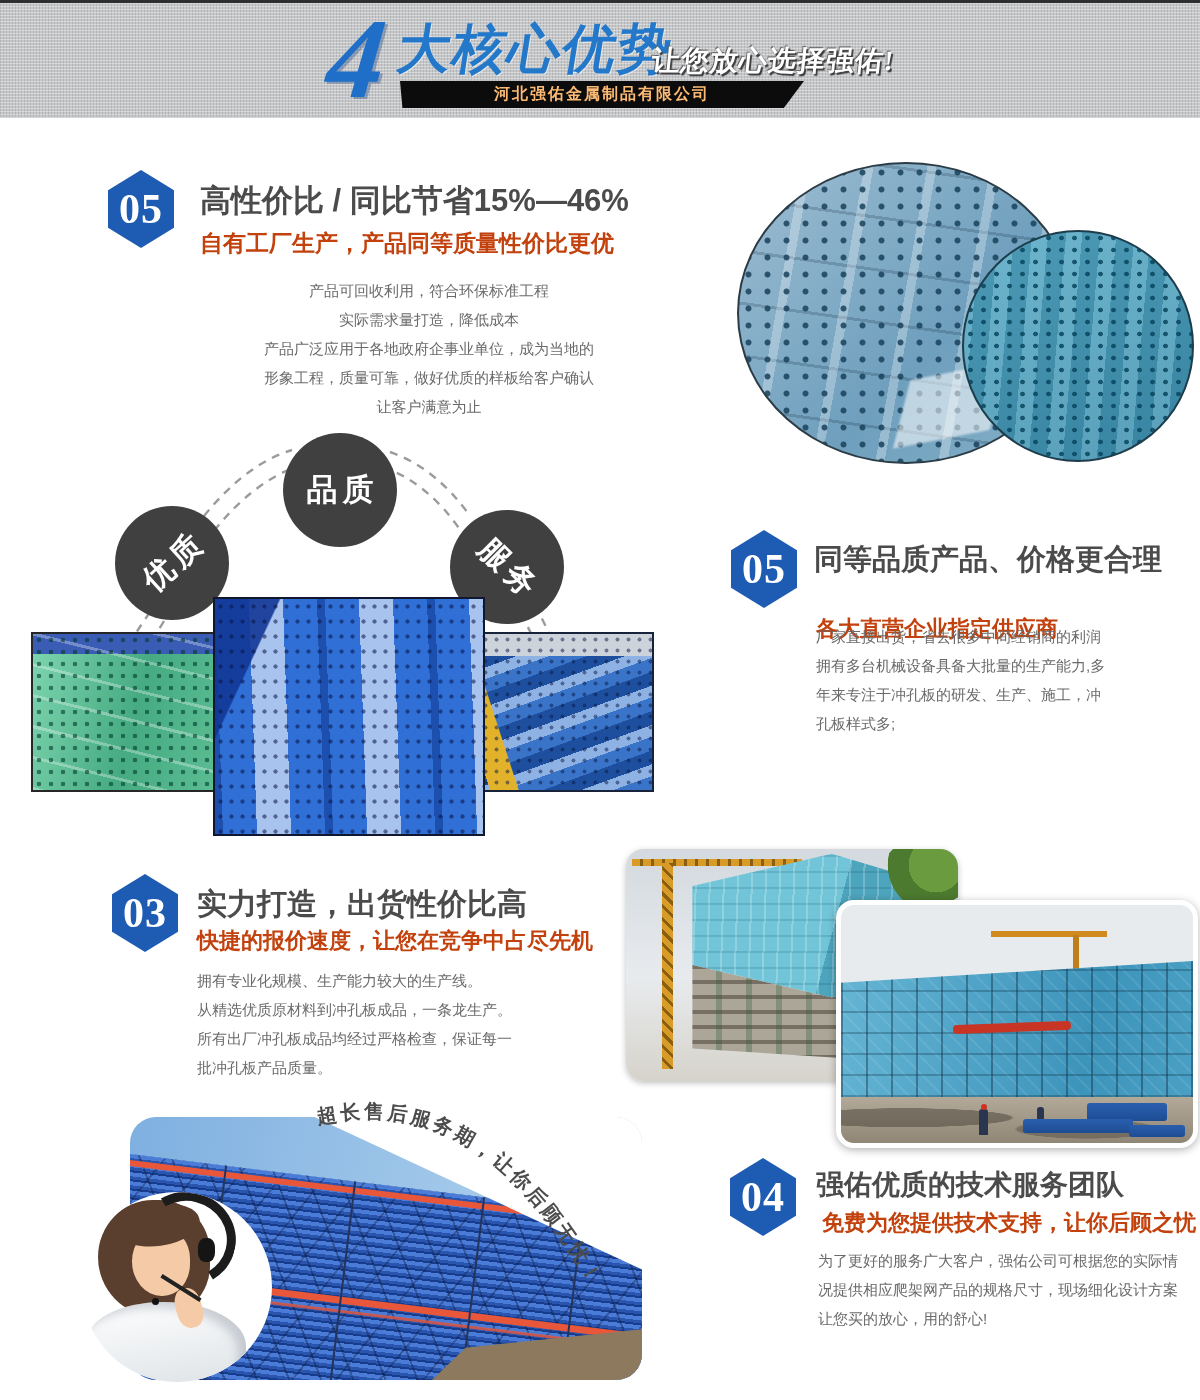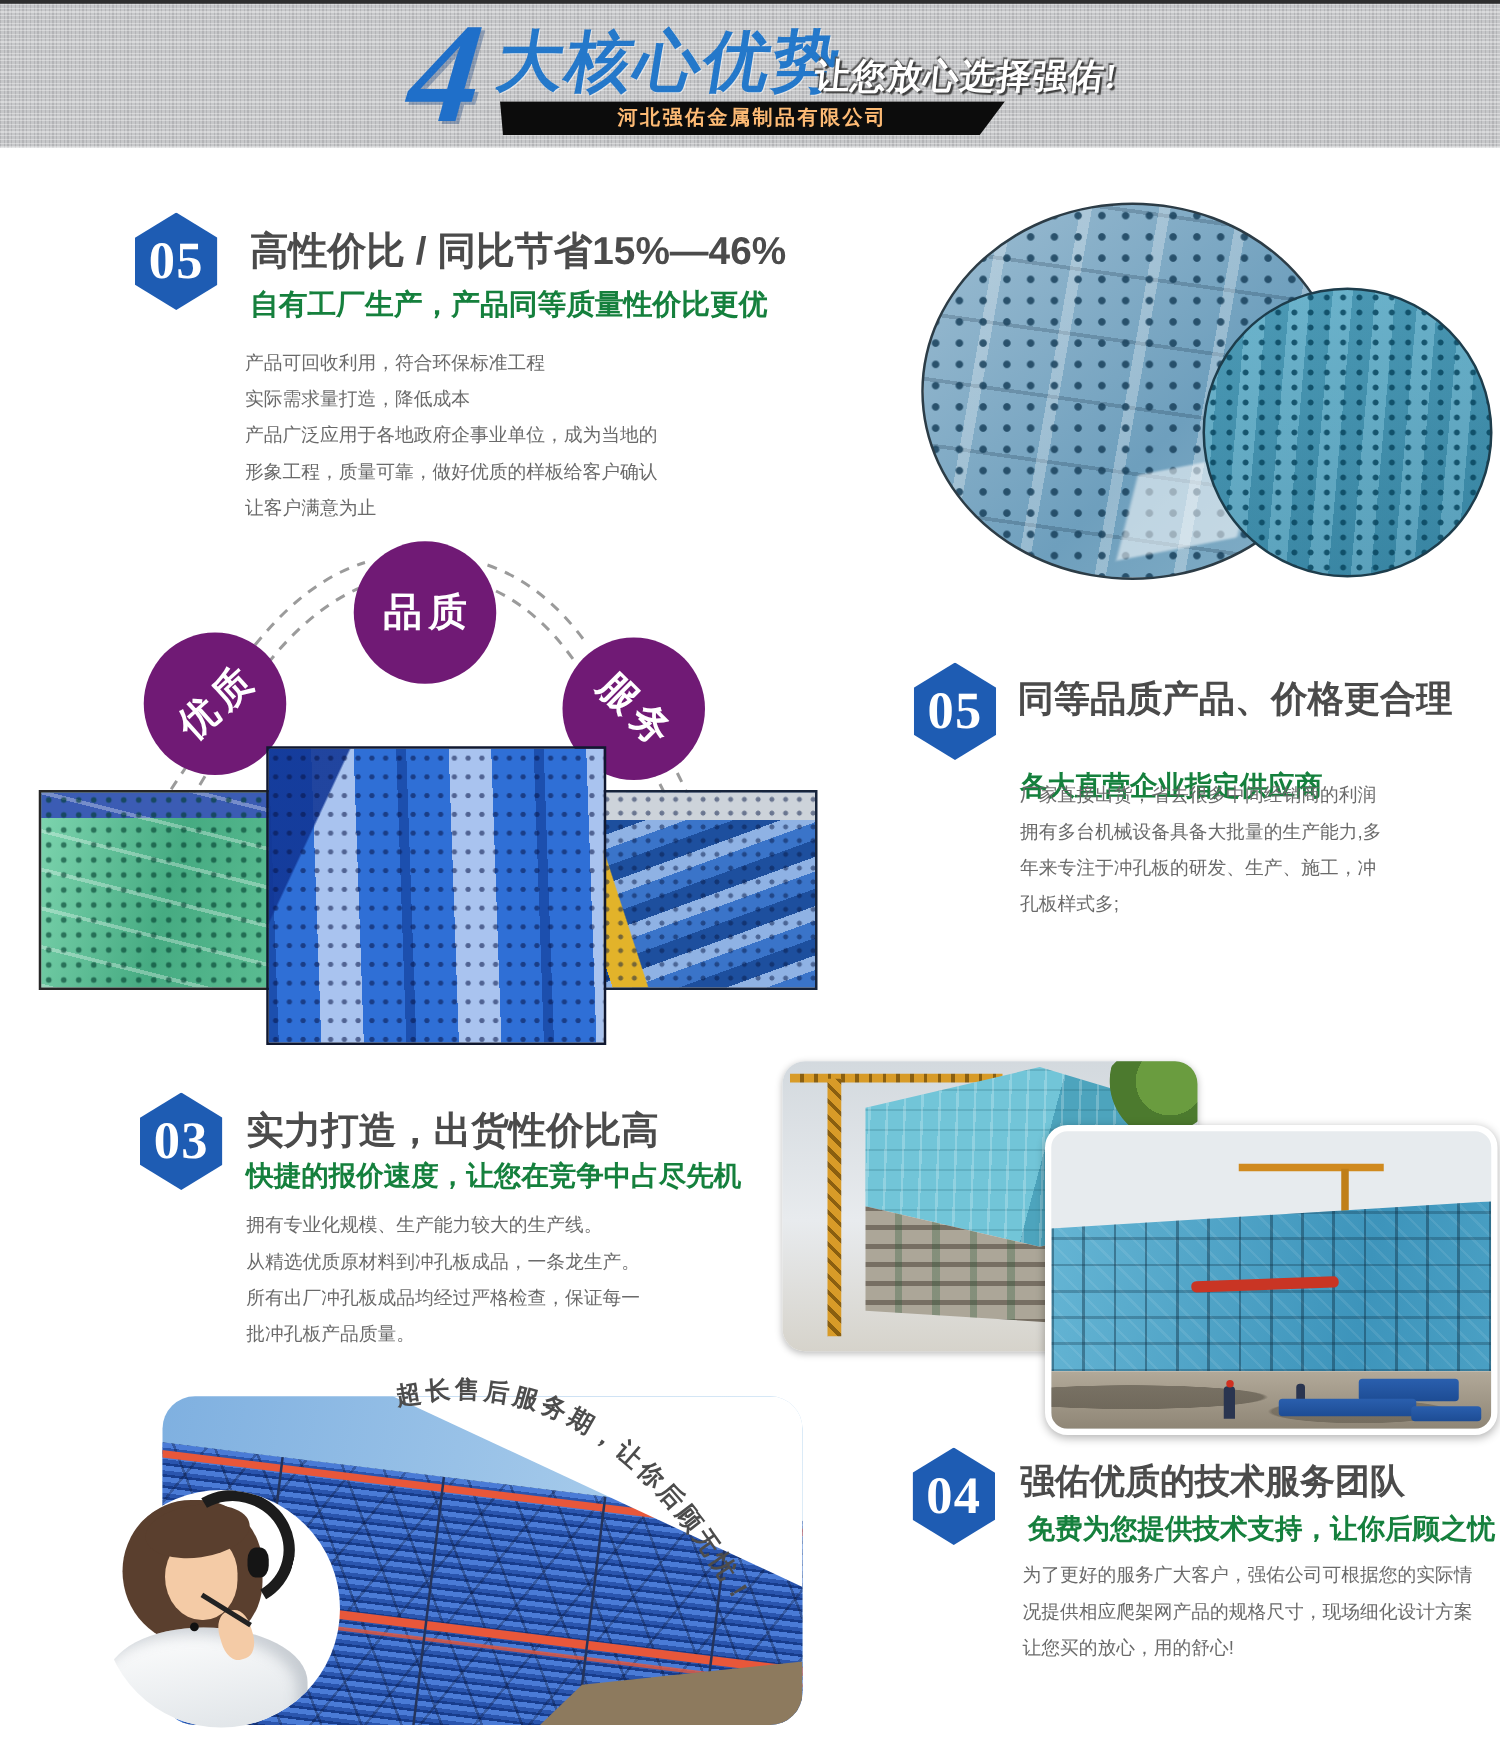--- a/index.html
+++ b/index.html
@@ -23,25 +23,25 @@
   #header-banner{left:400px;top:81px;width:404px;height:27px;background:#0c0c0c;
     clip-path:polygon(0 0,100% 0,95% 100%,0.6% 100%);display:flex;align-items:center;justify-content:center;}
   #header-banner span{color:#fdba74;font-size:16px;font-weight:bold;letter-spacing:2px;}
 
   
   .hex{width:66px;height:78px;background:#1e5cb3;display:flex;align-items:center;justify-content:center;
     clip-path:polygon(50% 0,100% 26%,100% 74%,50% 100%,0 74%,0 26%);}
   .hex span{color:#fff;font:bold 42px "Liberation Serif","DejaVu Serif",serif;letter-spacing:1px;}
   .sec-title-sans{font-weight:bold;color:#4b4b4b;font-family:"Liberation Sans","DejaVu Sans",sans-serif;}
   .sec-title-serif{font-weight:900;color:#4b4b4b;font-family:"Liberation Serif","DejaVu Serif",serif;}
-  .sec-sub{font-weight:900;color:#15803d;font-family:"Liberation Serif","DejaVu Serif",serif;}
+  .sec-sub{font-weight:900;color:#c2410c;font-family:"Liberation Serif","DejaVu Serif",serif;}
   .sec-body{font-size:15px;line-height:29px;color:#6a6a6a;white-space:pre-line;}
 
   
-  .val-circle{width:114px;height:114px;border-radius:50%;background:#701a75;z-index:2;
+  .val-circle{width:114px;height:114px;border-radius:50%;background:#404040;z-index:2;
     display:flex;align-items:center;justify-content:center;}
   .val-circle span{color:#fff;font-weight:bold;font-size:31px;letter-spacing:5px;text-indent:5px;}
   #circle-youzhi span{transform:rotate(-42deg);}
   #circle-fuwu  span{transform:rotate(45deg);}
 
   
   #circle-photo-1{left:737px;top:162px;width:334px;height:298px;border-radius:50%;z-index:1;
     border:2px solid #2c3c46;
     background-image:
       radial-gradient(circle, rgba(25,65,92,.85) 2.6px, transparent 3.4px),
@@ -185,21 +185,21 @@
   <div class="abs" id="header-tagline">让您放心选择强佑!</div>
   <div class="abs" id="header-banner">
     <span>河北强佑金属制品有限公司</span>
   </div>
 
   <div class="abs hex" style="left:108px;top:170px;">
     <span>05</span>
   </div>
   <div class="abs sec-title-sans" style="left:200px;top:180px;font-size:31px;">高性价比 / 同比节省15%—46%</div>
   <div class="abs sec-sub" style="left:200px;top:228px;font-size:23px;">自有工厂生产，产品同等质量性价比更优</div>
-  <div class="abs sec-body" style="left:196px;top:276px;width:430px;">产品可回收利用，符合环保标准工程
+  <div class="abs sec-body" style="left:214px;top:276px;width:430px;text-align:center;">产品可回收利用，符合环保标准工程
 实际需求量打造，降低成本
 产品广泛应用于各地政府企事业单位，成为当地的
 形象工程，质量可靠，做好优质的样板给客户确认
 让客户满意为止</div>
 
   <div class="abs" id="circle-photo-1"></div>
   <div class="abs" id="circle-photo-1-sheen"></div>
   <div class="abs" id="circle-photo-2"></div>
 
   <div class="abs val-circle" id="circle-youzhi" style="left:115px;top:506px;">

